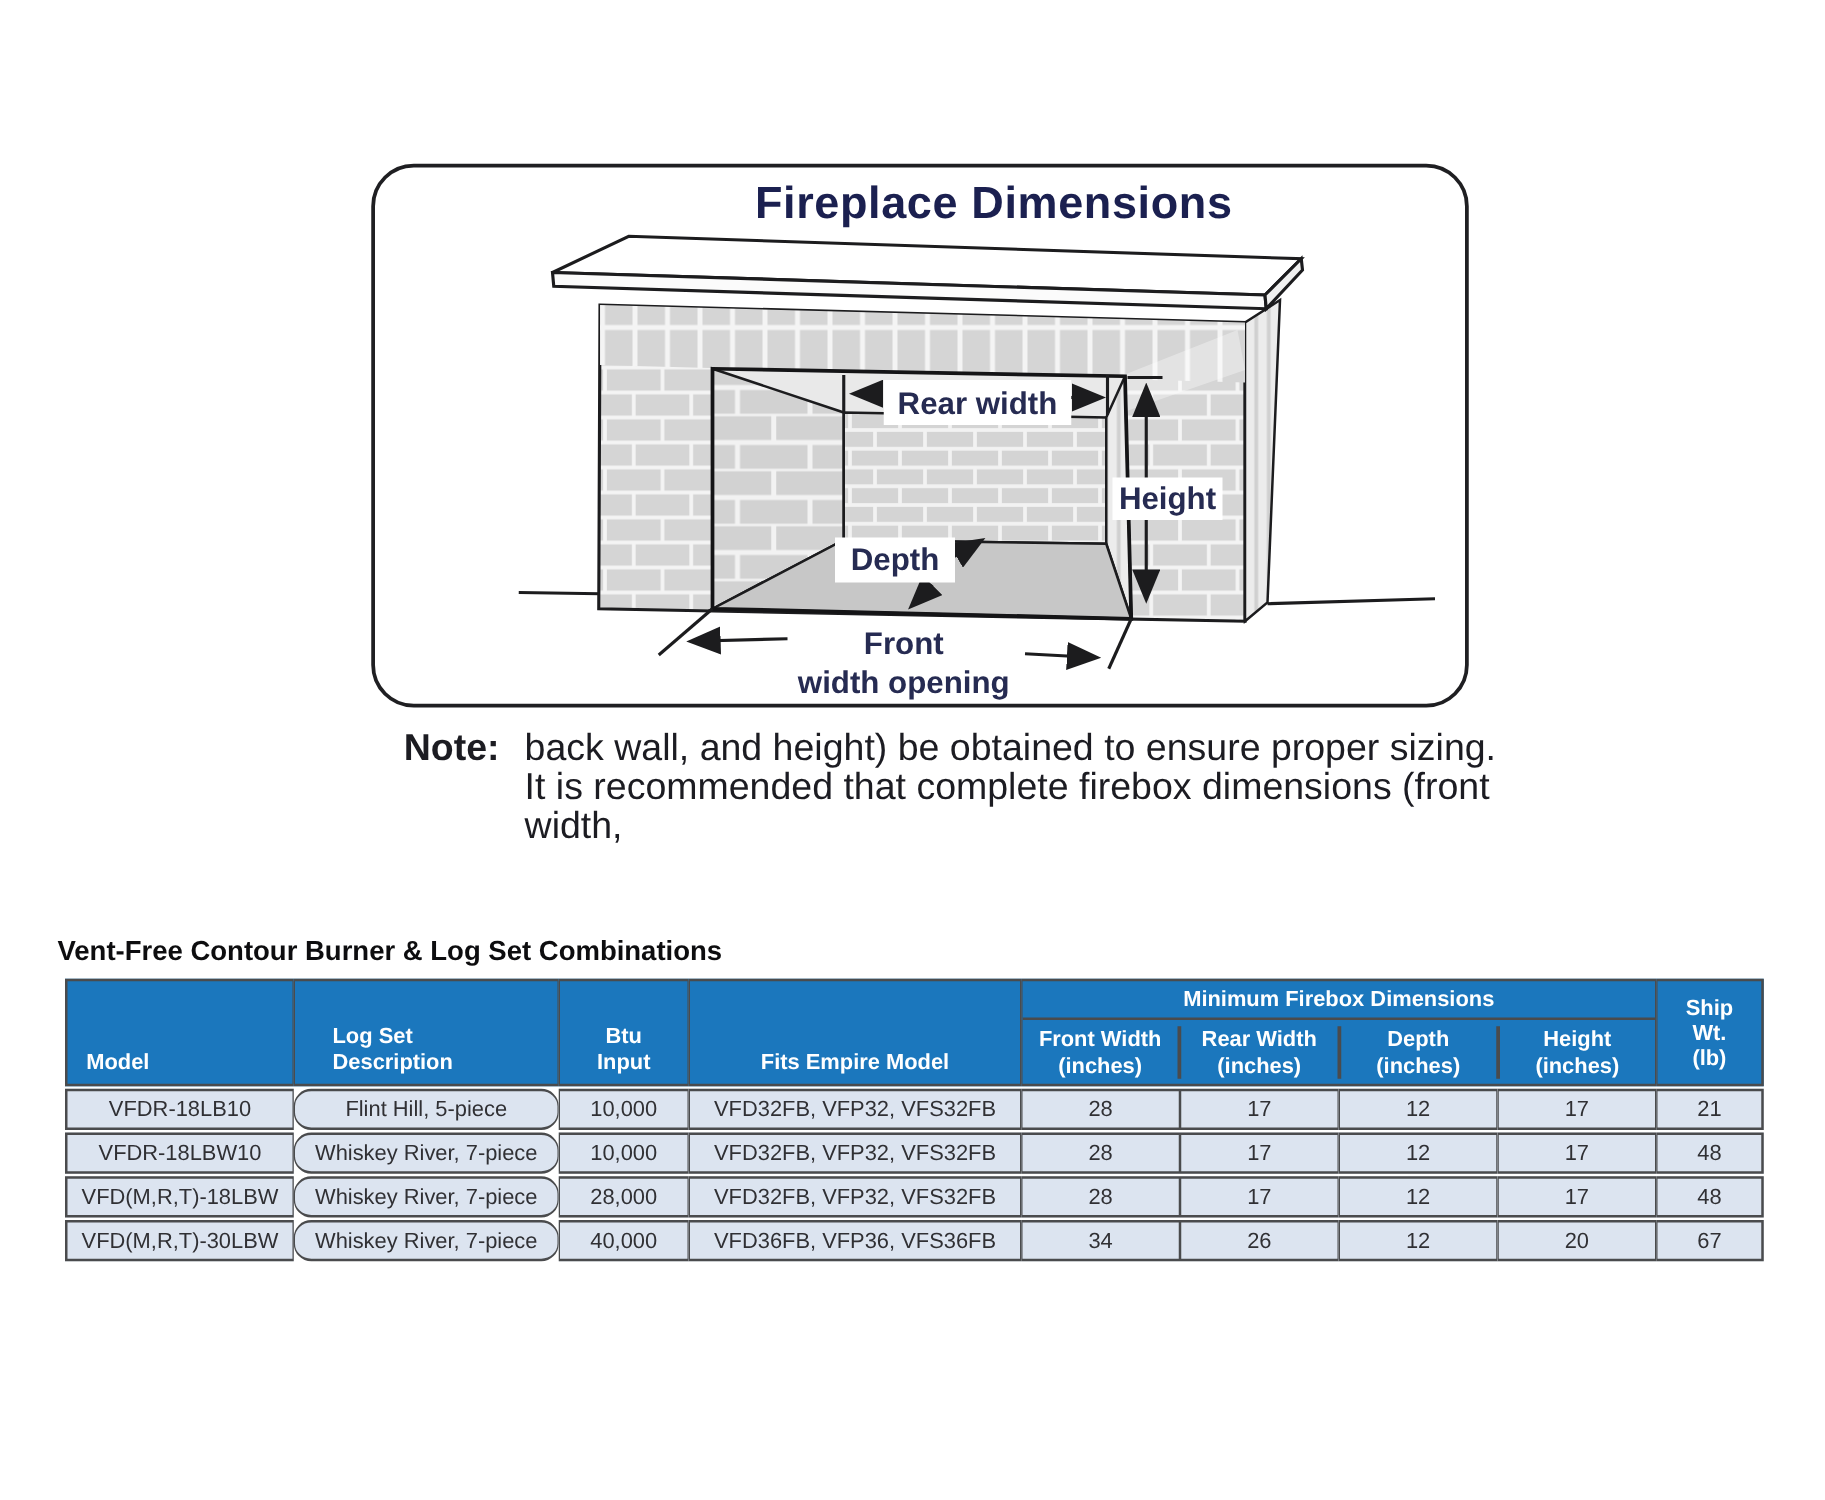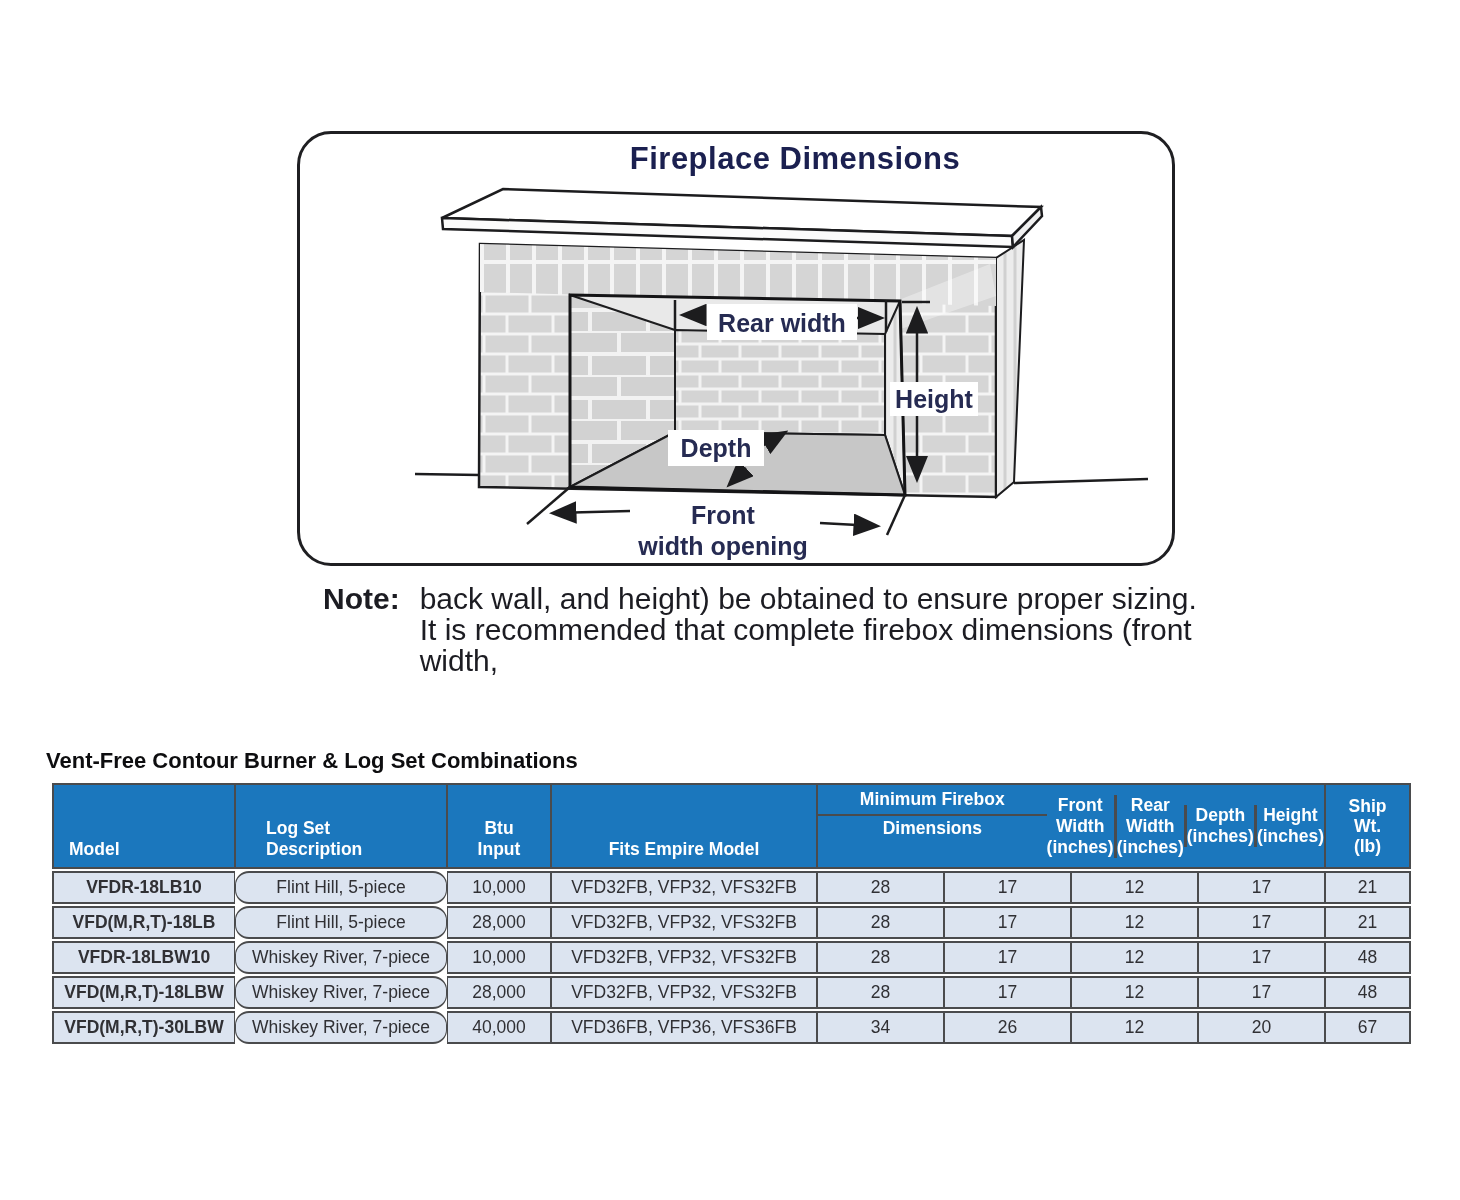--- a/index.html
+++ b/index.html
@@ -3,21 +3,21 @@
 <meta charset="utf-8">
 <style>
   html,body{margin:0;padding:0;background:#ffffff;}
   .page{position:relative;width:1460px;height:1200px;background:#ffffff;overflow:hidden;
         font-family:"Liberation Sans", sans-serif;}
 
   
   .diagram-box{position:absolute;left:297px;top:131px;width:878px;height:435px;
                border:3px solid #1f1f22;border-radius:34px;box-sizing:border-box;background:#ffffff;}
   .diagram-title{position:absolute;top:7px;left:0;width:100%;box-sizing:border-box;padding-left:118px;
-                 text-align:center;font-size:31px;font-weight:bold;color:#1b2050;letter-spacing:0.5px;}
+                 text-align:center;font-size:36px;font-weight:bold;color:#1b2050;letter-spacing:0.5px;}
   .diagram-svg{position:absolute;left:0;top:0;width:872px;height:429px;}
 
   
   .note{position:absolute;left:323px;top:583px;width:920px;display:flex;gap:20px;
         font-size:30px;line-height:31px;color:#1c1c22;}
   .note-label{font-weight:bold;white-space:nowrap;}
 
   
   .table-title{position:absolute;left:46px;top:748px;font-size:22px;font-weight:bold;color:#0d0d0f;}
   table.combo{position:absolute;left:52px;top:781px;width:1359px;table-layout:fixed;
@@ -26,30 +26,30 @@
               border-left-width:1.5px;border-right-width:1.5px;overflow:hidden;}
   table.combo .c-first{border-left-width:2.5px;}
   table.combo .c-last{border-right-width:2.5px;}
 
   .hrow th{background:#1b77bd;color:#ffffff;font-weight:bold;height:86px;
            vertical-align:bottom;padding:0 0 7px 0;line-height:21px;text-align:center;}
   .hrow th.al{text-align:left;}
   .h-model{padding-left:15px !important;}
   .h-logset{padding-left:30px !important;}
   th.h-min{vertical-align:top !important;padding:0 !important;}
-  .min-wrap{display:flex;flex-direction:row;height:100%;border-radius:17px;}
+  .min-wrap{display:flex;flex-direction:column;height:100%;border-radius:17px;}
   .min-title{height:29px;line-height:29px;border-bottom:2px solid #4a4b4d;text-align:center;}
   .min-cols{flex:1;display:flex;align-items:center;}
   .min-col{flex:1 1 0;text-align:center;line-height:21px;}
   .min-col + .min-col{border-left:3px solid #4a4b4d;}
   th.h-ship{vertical-align:middle !important;padding:0 !important;line-height:20px;}
 
   table.combo tbody td{background:#dce4f0;height:29px;line-height:29px;padding:0;
                        text-align:center;color:#303034;}
-  td.cell-model{font-weight:bold;color:#0a0a0c;text-align:left;padding-left:15px;margin-top:11px;}
+  td.cell-model{font-weight:normal;color:#0a0a0c;text-align:left;padding-left:15px;margin-top:11px;}
   td.cell-desc{text-align:left;padding-left:18px;border-radius:14px;}
 
   svg text{font-family:"Liberation Sans", sans-serif;}
 </style>
 </head>
 <body>
 
 <div class="page">
 
   <div class="diagram-box">
@@ -212,31 +212,20 @@
         <td class="cell-desc">Flint Hill, 5-piece</td>
         <td>10,000</td>
         <td>VFD32FB, VFP32, VFS32FB</td>
         <td>28</td>
         <td>17</td>
         <td>12</td>
         <td>17</td>
         <td class="c-last">21</td>
       </tr>
       <tr>
-        <td class="cell-model c-first">VFD(M,R,T)-18LB</td>
-        <td class="cell-desc">Flint Hill, 5-piece</td>
-        <td>28,000</td>
-        <td>VFD32FB, VFP32, VFS32FB</td>
-        <td>28</td>
-        <td>17</td>
-        <td>12</td>
-        <td>17</td>
-        <td class="c-last">21</td>
-      </tr>
-      <tr>
         <td class="cell-model c-first">VFDR-18LBW10</td>
         <td class="cell-desc">Whiskey River, 7-piece</td>
         <td>10,000</td>
         <td>VFD32FB, VFP32, VFS32FB</td>
         <td>28</td>
         <td>17</td>
         <td>12</td>
         <td>17</td>
         <td class="c-last">48</td>
       </tr>

